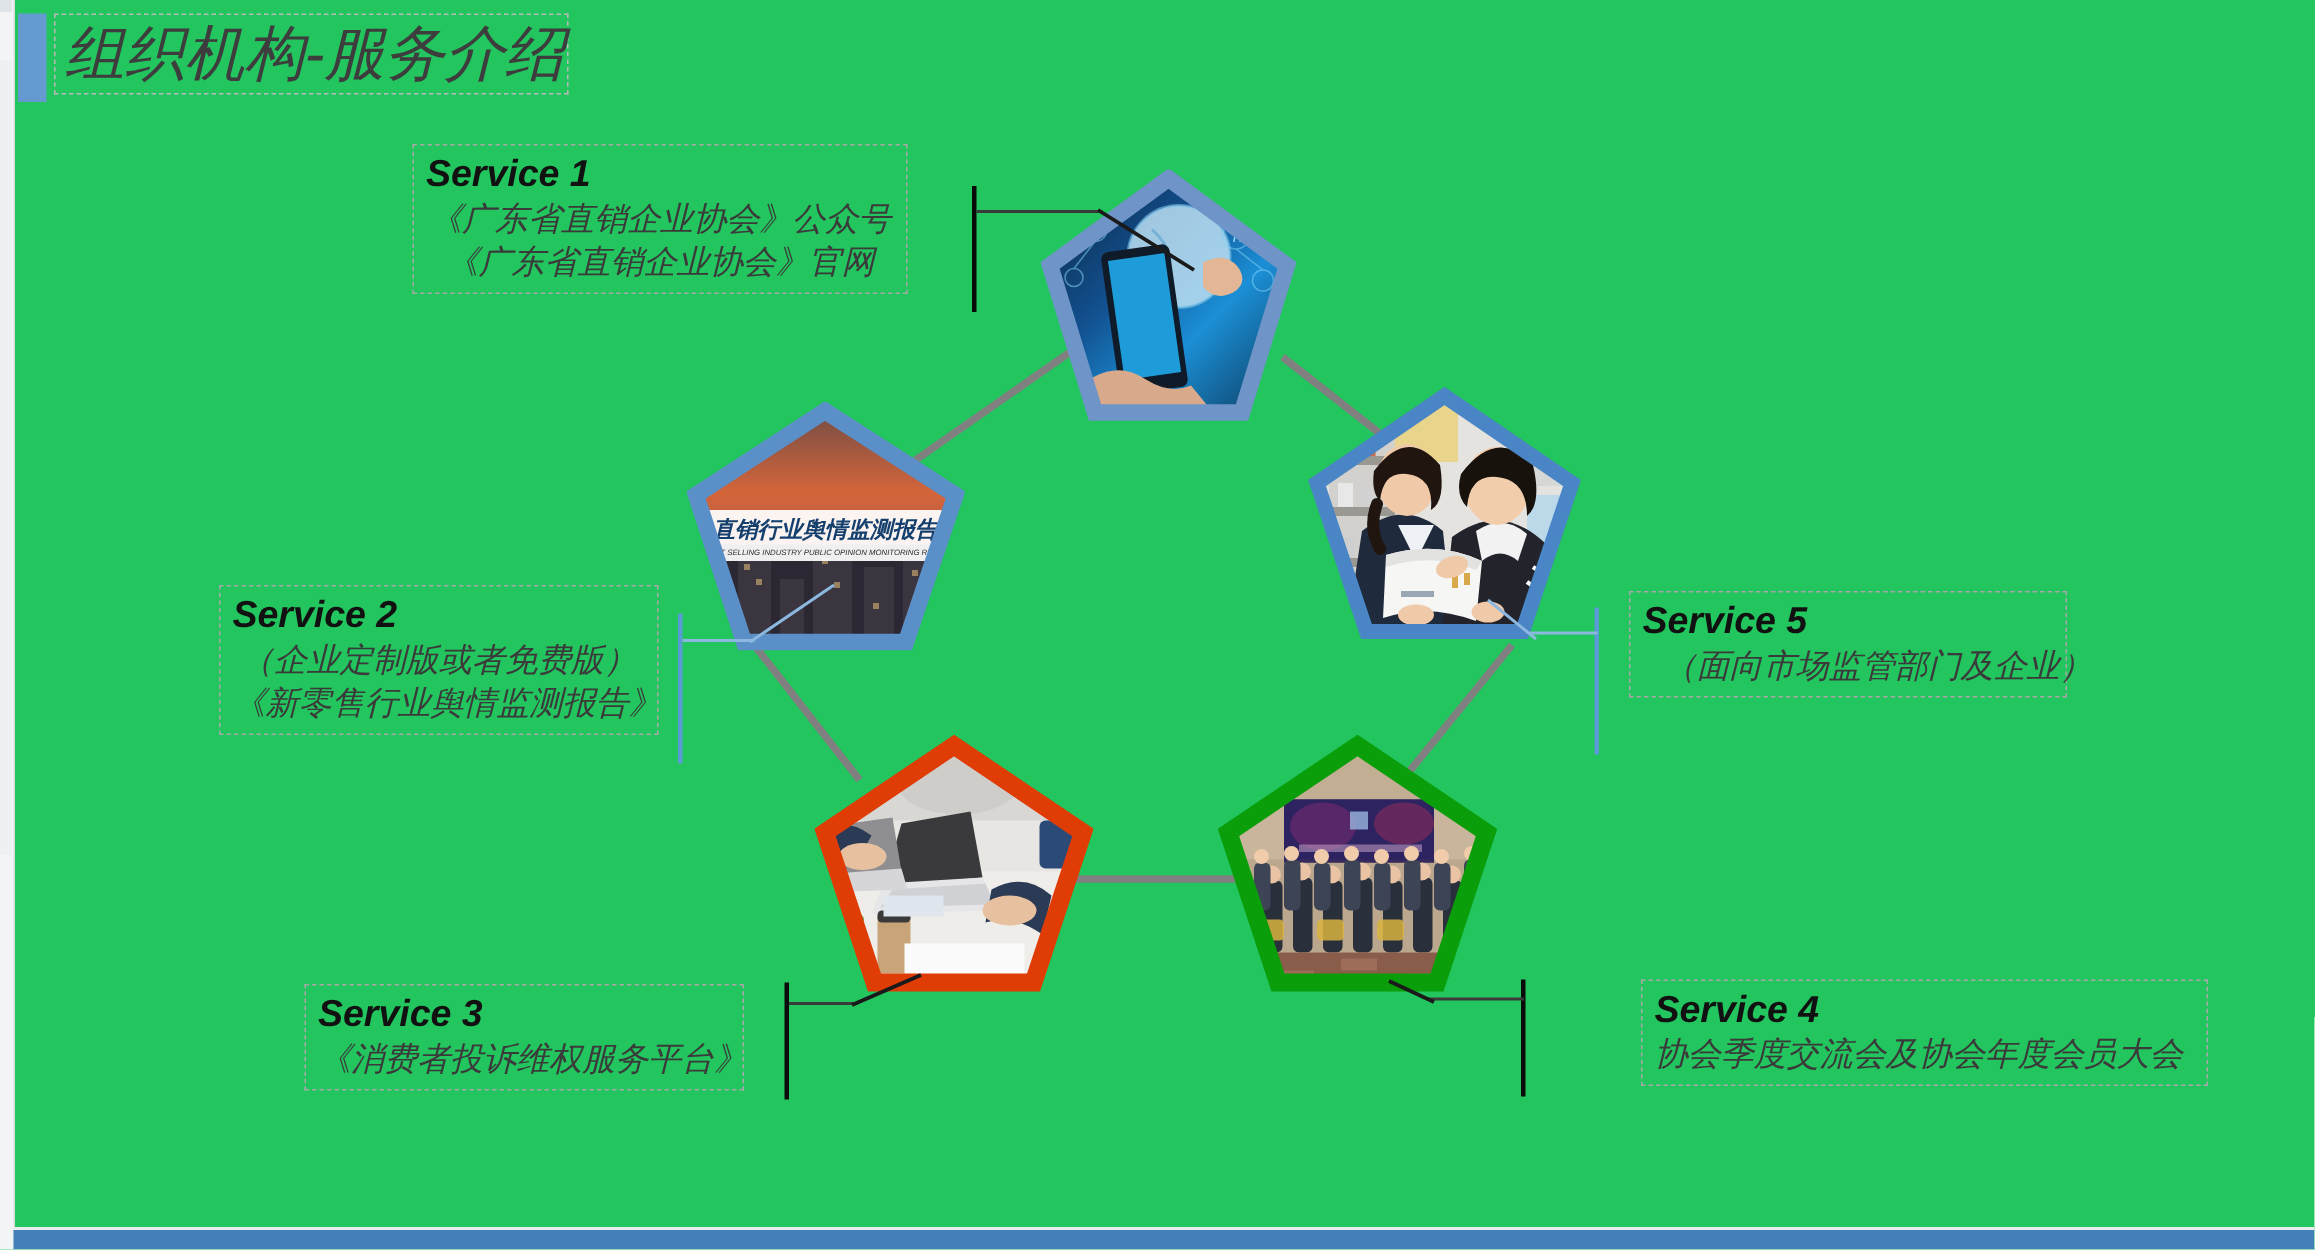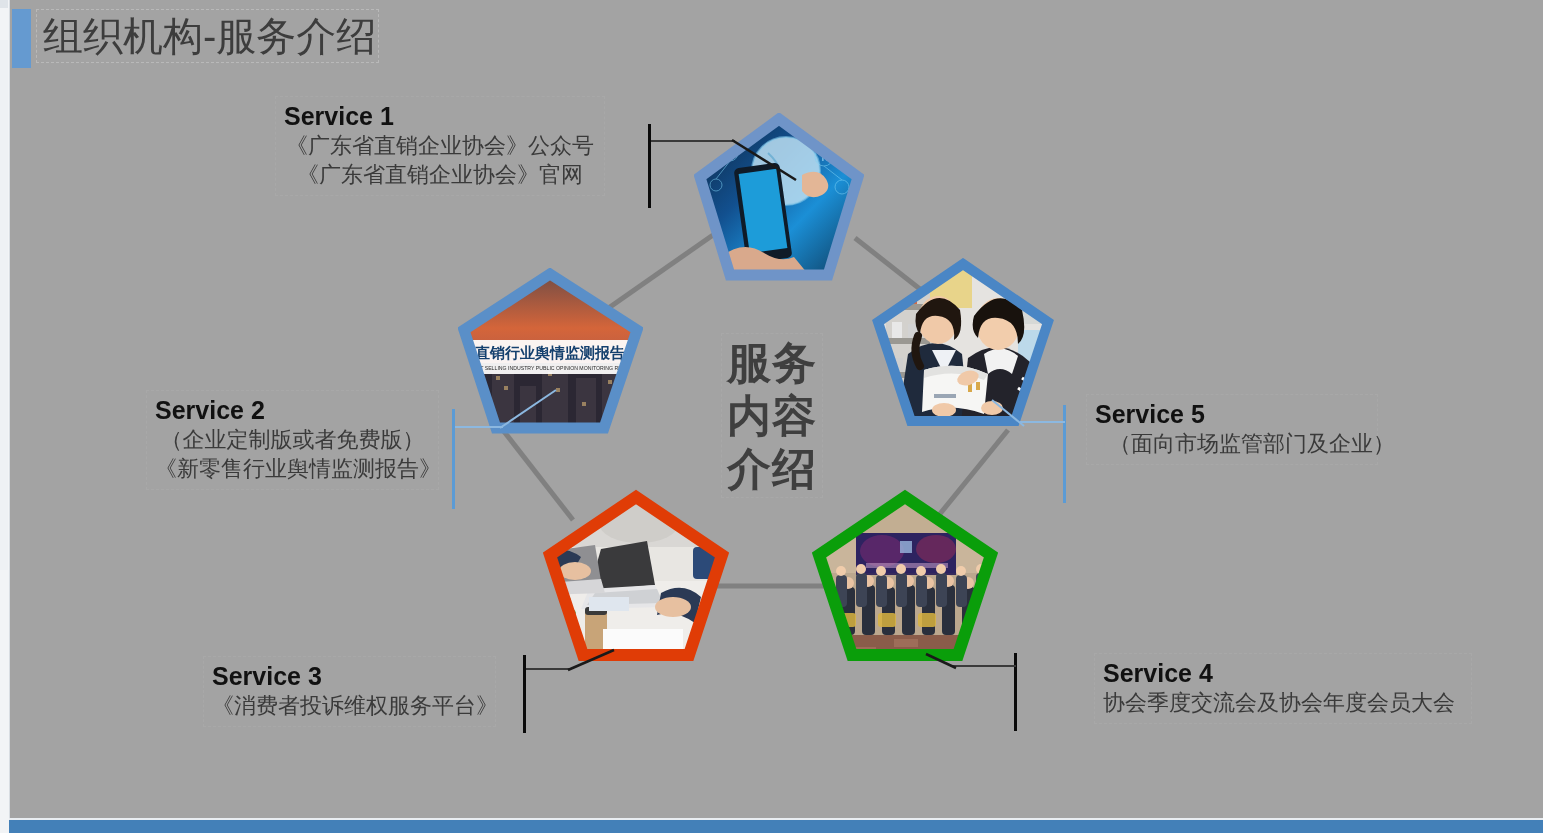--- a/index.html
+++ b/index.html
@@ -7,22 +7,23 @@
     padding: 0;
     background: #ffffff;
   }
   body {
     font-family: "Liberation Sans", "DejaVu Sans", sans-serif;
   }
   .slide {
     position: relative;
     width: 1543px;
     height: 833px;
-    background: #a3a3a3;
+    background: #22c55e;
     overflow: hidden;
+    font-style: italic;
   }
   
   .left-rail {
     position: absolute;
     left: 0; top: 0;
     width: 9px; height: 833px;
     background: #f2f4f6;
     border-right: 1px solid #d8dde2;
   }
   .left-rail-seg {
@@ -446,25 +447,20 @@
         <g fill="#f0c9a8">
           <ellipse cx="96" cy="120" rx="11" ry="7" transform="rotate(-18 96 120)"></ellipse>
           <ellipse cx="72" cy="152" rx="12" ry="7"></ellipse>
           <ellipse cx="120" cy="150" rx="11" ry="7"></ellipse>
         </g>
       </g>
       <polygon points="91,6 176,64 143,163 39,163 6,64" fill="none" stroke="#4a86c5" stroke-width="10"></polygon>
     </svg>
   </div>
 
-  <div class="center-box">
-    <div class="center-line">服务</div>
-    <div class="center-line">内容</div>
-    <div class="center-line">介绍</div>
-  </div>
 
   <div class="conn v-black" style="left:648px;top:124px;height:84px;"></div>
   <div class="conn h-black" style="left:651px;top:140px;width:84px;"></div>
   <svg class="diag" style="left:730px;top:130px;width:90px;height:56px;" viewBox="0 0 90 56">
     <line x1="2" y1="10" x2="66" y2="50" stroke="#1a1a1a" stroke-width="2.5"></line>
   </svg>
 
   <div class="conn v-blue" style="left:452px;top:409px;height:100px;"></div>
   <div class="conn h-blue" style="left:455px;top:426px;width:48px;"></div>
   <svg class="diag" style="left:498px;top:386px;width:74px;height:50px;" viewBox="0 0 74 50">

